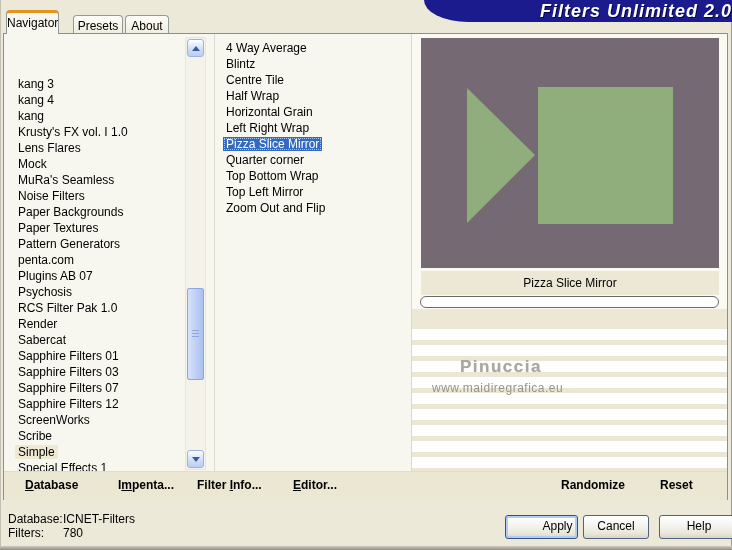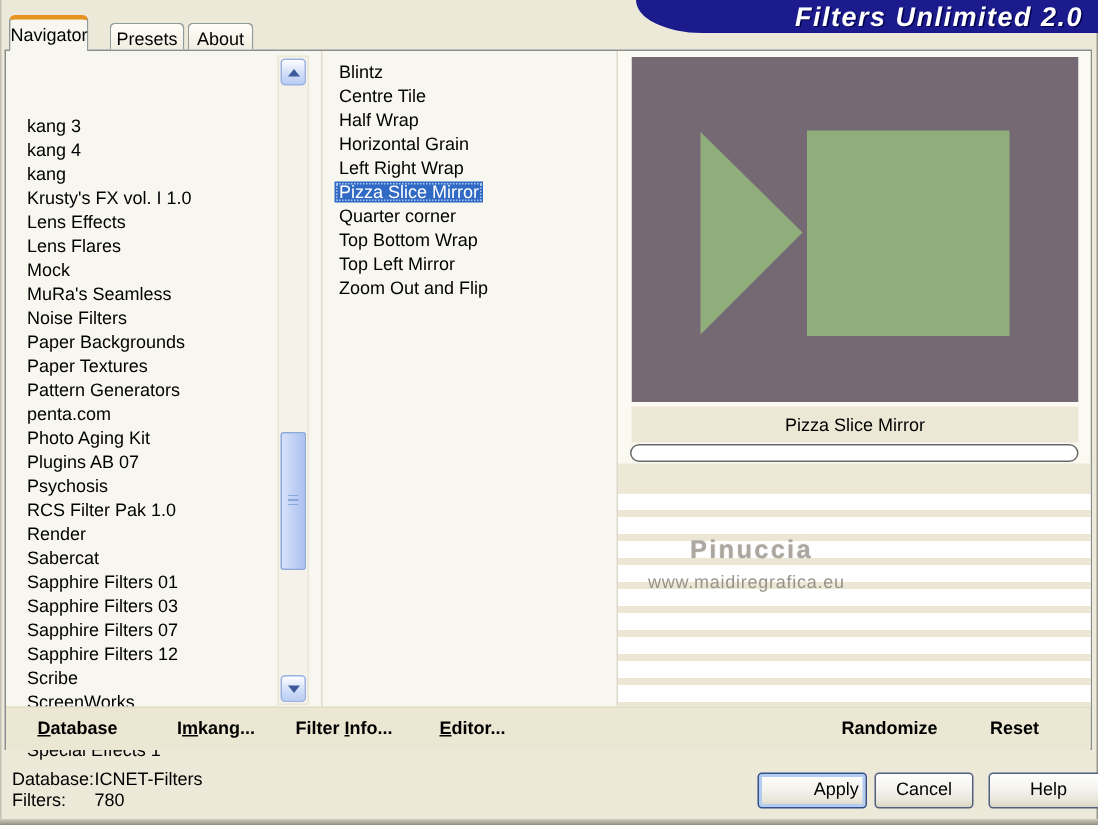--- a/index.html
+++ b/index.html
@@ -9,21 +9,21 @@
     overflow:hidden; box-sizing:border-box;
     box-shadow:inset 1px 0 0 #c3bfb2, inset -1px 0 0 #9b978a;
   }
   .bottom-edge{position:absolute;left:0;right:0;bottom:0;height:4px;
     background:linear-gradient(180deg,#cfccc0,#918d80);}
   
   .banner{
     position:absolute; left:424px; top:0; width:308px; height:22px;
     background:#1b1b8e; border-bottom-left-radius:44px 22px;
     display:flex; align-items:center; justify-content:flex-end;
-    padding-right:10px; box-sizing:border-box;
+    box-sizing:border-box;
   }
   .banner-title{
     color:#ffffff; font-weight:bold; font-style:italic; font-size:18px;
     letter-spacing:1px; white-space:nowrap;
     text-shadow:1px 1px 0 #00004a;
   }
   
   .tab{
     position:absolute; box-sizing:border-box; font-size:12px; color:#000;
     border:1px solid #919b9c; border-bottom:none; border-radius:4px 4px 0 0;
@@ -116,23 +116,20 @@
         <li>
           <span class="lbl">kang 4</span>
         </li>
         <li>
           <span class="lbl">kang</span>
         </li>
         <li>
           <span class="lbl">Krusty's FX vol. I 1.0</span>
         </li>
         <li>
-          <span class="lbl">Lens Effects</span>
-        </li>
-        <li>
           <span class="lbl">Lens Flares</span>
         </li>
         <li>
           <span class="lbl">Mock</span>
         </li>
         <li>
           <span class="lbl">MuRa's Seamless</span>
         </li>
         <li>
           <span class="lbl">Noise Filters</span>
@@ -143,23 +140,20 @@
         <li>
           <span class="lbl">Paper Textures</span>
         </li>
         <li>
           <span class="lbl">Pattern Generators</span>
         </li>
         <li>
           <span class="lbl">penta.com</span>
         </li>
         <li>
-          <span class="lbl">Photo Aging Kit</span>
-        </li>
-        <li>
           <span class="lbl">Plugins AB 07</span>
         </li>
         <li>
           <span class="lbl">Psychosis</span>
         </li>
         <li>
           <span class="lbl">RCS Filter Pak 1.0</span>
         </li>
         <li>
           <span class="lbl">Render</span>
@@ -173,24 +167,24 @@
         <li>
           <span class="lbl">Sapphire Filters 03</span>
         </li>
         <li>
           <span class="lbl">Sapphire Filters 07</span>
         </li>
         <li>
           <span class="lbl">Sapphire Filters 12</span>
         </li>
         <li>
+          <span class="lbl">ScreenWorks</span>
+        </li>
+        <li>
           <span class="lbl">Scribe</span>
-        </li>
-        <li>
-          <span class="lbl">ScreenWorks</span>
         </li>
         <li class="selected">
           <span class="lbl">Simple</span>
         </li>
         <li>
           <span class="lbl">Special Effects 1</span>
         </li>
       </ul>
 
     <div class="sb">
@@ -200,20 +194,23 @@
       <div class="sb-thumb"></div>
       <div class="sb-btn down">
         <span class="tri-down"></span>
       </div>
     </div>
 
     <div class="vdivider" style="left:210px;"></div>
 
     <ul class="list flt">
 
+    <li>
+          <span class="lbl">4 Way Average</span>
+        </li>
         <li>
           <span class="lbl">Blintz</span>
         </li>
         <li>
           <span class="lbl">Centre Tile</span>
         </li>
         <li>
           <span class="lbl">Half Wrap</span>
         </li>
         <li>
@@ -252,21 +249,21 @@
       <div class="preview-caption">Pizza Slice Mirror</div>
       <div class="slider"></div>
       <div class="beige-block"></div>
       <div class="stripes"></div>
       <div class="wm1">Pinuccia</div>
       <div class="wm2">www.maidiregrafica.eu</div>
     </div>
 
     <div class="action-strip">
       <span class="action" style="left:21px;"><span></span><u>D</u><span>atabase</span></span>
-      <span class="action" style="left:114px;"><span>I</span><u>m</u><span>kang...</span></span>
+      <span class="action" style="left:114px;"><span>I</span><u>m</u><span>penta...</span></span>
       <span class="action" style="left:193px;"><span>Filter </span><u>I</u><span>nfo...</span></span>
       <span class="action" style="left:289px;text-align:center;"><span></span><u>E</u><span>ditor...</span></span>
       <span class="action" style="left:557px;">Randomize</span>
       <span class="action" style="left:656px;">Reset</span>
     </div>
   </div>
 
   <span class="status-text" style="left:8px; top:512px;">Database:</span>
   <span class="status-text" style="left:63px; top:512px;">ICNET-Filters</span>
   <span class="status-text" style="left:8px; top:526px;">Filters:</span>

